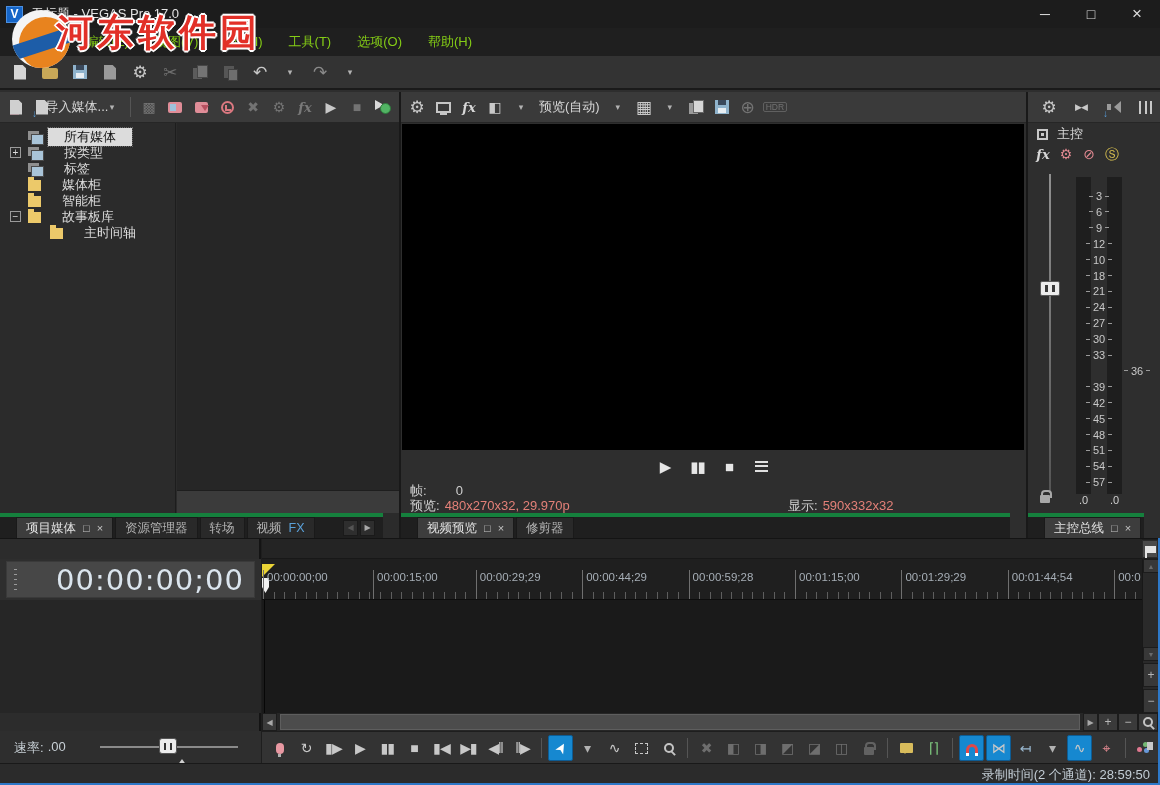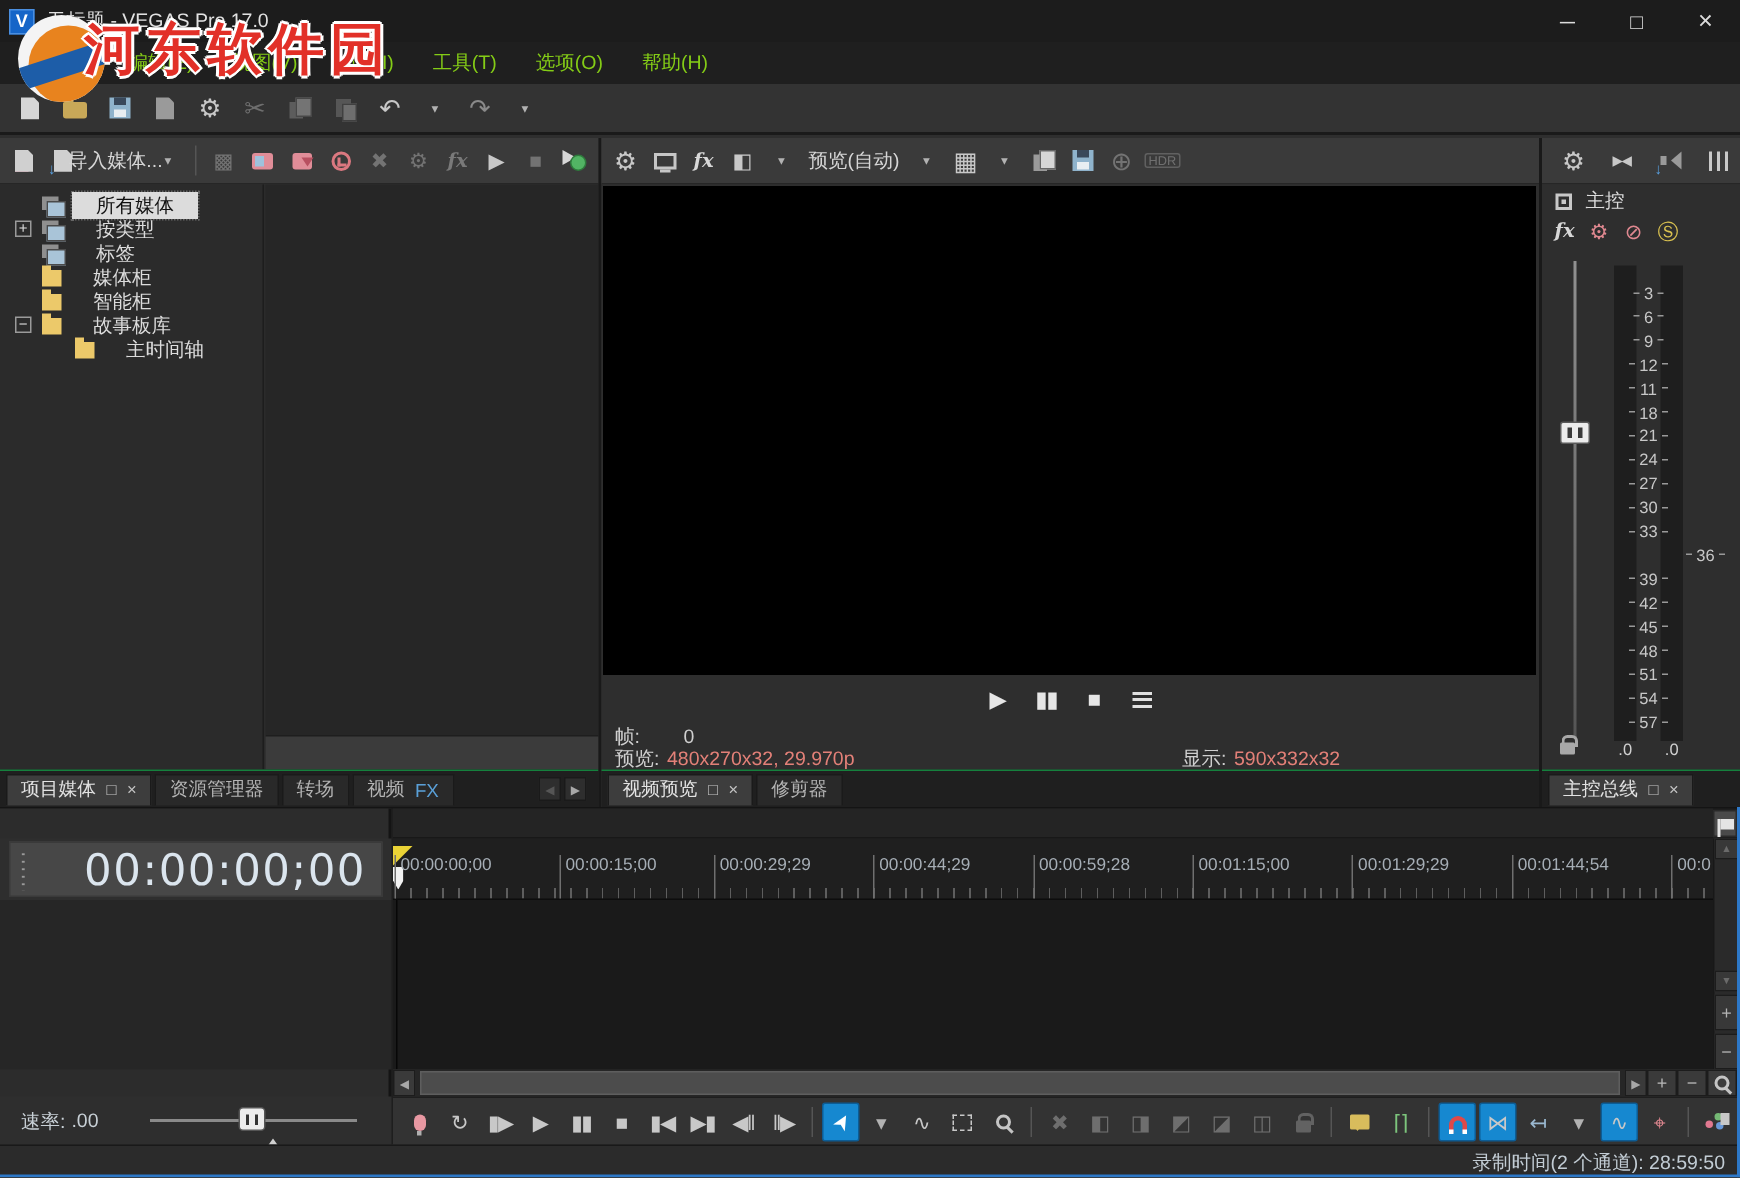--- a/index.html
+++ b/index.html
@@ -98,21 +98,21 @@
 .cursor-rot{display:inline-block;transform:rotate(-60deg);color:#fff;}
 
 
 .dock-row{position:absolute;top:92px;left:0;right:0;height:446px;background:#333;}
 .dock{position:absolute;top:0;height:100%;}
 .dock-left{left:0;width:399px;background:#2b2b2b;}
 .dock-center{left:401px;width:625px;background:#2e2e2e;}
 .dock-right{left:1028px;width:132px;background:#2e2e2e;}
 .dock-div{position:absolute;top:0;width:2px;height:100%;background:#191919;}
 .dock-toolbar{position:absolute;top:0;left:0;right:0;height:31px;background:#3a3a3a;border-bottom:1px solid #262626;display:flex;align-items:center;padding:0 4px;gap:2px;}
-.tabbar{position:absolute;bottom:0;left:0;right:0;height:25px;background:#1f1f1f;border-top:1px solid #15803d;display:flex;align-items:center;padding-left:4px;gap:2px;}
+.tabbar{position:absolute;bottom:0;left:0;right:16px;height:25px;background:#1f1f1f;border-top:4px solid #15803d;display:flex;align-items:center;padding-left:16px;gap:2px;}
 .tab{height:21px;display:flex;align-items:center;padding:0 9px;background:#292929;color:#b4b4b4;font-size:12.5px;gap:7px;border:1px solid #1a1a1a;border-bottom:none;white-space:nowrap;}
 .tab.active{background:#3d3d3d;color:#e2e2e2;}
 .tab-ctl{font-size:11px;color:#c4c4c4;}
 .fxblue{color:#5aa0d8;}
 .tab-nav{margin-left:auto;margin-right:8px;display:flex;gap:2px;}
 .tab-nav .nav-btn{width:15px;height:16px;background:#2e2e2e;border:1px solid #1a1a1a;color:#a8a8a8;font-size:8px;display:flex;align-items:center;justify-content:center;}
 .nav-btn.dim{color:#555;}
 
 
 .pm-tree{position:absolute;top:31px;left:0;width:176px;bottom:25px;background:#2b2b2b;border-right:1px solid #1d1d1d;padding-top:6px;overflow:hidden;}
@@ -500,21 +500,21 @@
         </div>
       <div class="fader-line"></div>
       <div class="fader-handle"></div>
       <div class="meter-bar" style="left:48px;"></div>
       <div class="meter-bar" style="left:79px;"></div>
       <div class="meter-scale" id="meter-scale">
           <div class="scale-row" style="top: 14px;"><span class="tk"></span><span>3</span><span class="tk"></span></div>
           <div class="scale-row" style="top: 29.9px;"><span class="tk"></span><span>6</span><span class="tk"></span></div>
           <div class="scale-row" style="top: 45.8px;"><span class="tk"></span><span>9</span><span class="tk"></span></div>
           <div class="scale-row" style="top: 61.7px;"><span class="tk"></span><span>12</span><span class="tk"></span></div>
-          <div class="scale-row" style="top: 77.6px;"><span class="tk"></span><span>11</span><span class="tk"></span></div>
+          <div class="scale-row" style="top: 77.6px;"><span class="tk"></span><span>10</span><span class="tk"></span></div>
           <div class="scale-row" style="top: 93.5px;"><span class="tk"></span><span>18</span><span class="tk"></span></div>
           <div class="scale-row" style="top: 109.4px;"><span class="tk"></span><span>21</span><span class="tk"></span></div>
           <div class="scale-row" style="top: 125.3px;"><span class="tk"></span><span>24</span><span class="tk"></span></div>
           <div class="scale-row" style="top: 141.2px;"><span class="tk"></span><span>27</span><span class="tk"></span></div>
           <div class="scale-row" style="top: 157.1px;"><span class="tk"></span><span>30</span><span class="tk"></span></div>
           <div class="scale-row" style="top: 173px;"><span class="tk"></span><span>33</span><span class="tk"></span></div>
           <div class="scale-row" style="top: 188.9px; margin-left: 38px;"><span class="tk"></span><span>36</span><span class="tk"></span></div>
           <div class="scale-row" style="top: 204.8px;"><span class="tk"></span><span>39</span><span class="tk"></span></div>
           <div class="scale-row" style="top: 220.7px;"><span class="tk"></span><span>42</span><span class="tk"></span></div>
           <div class="scale-row" style="top: 236.6px;"><span class="tk"></span><span>45</span><span class="tk"></span></div>

